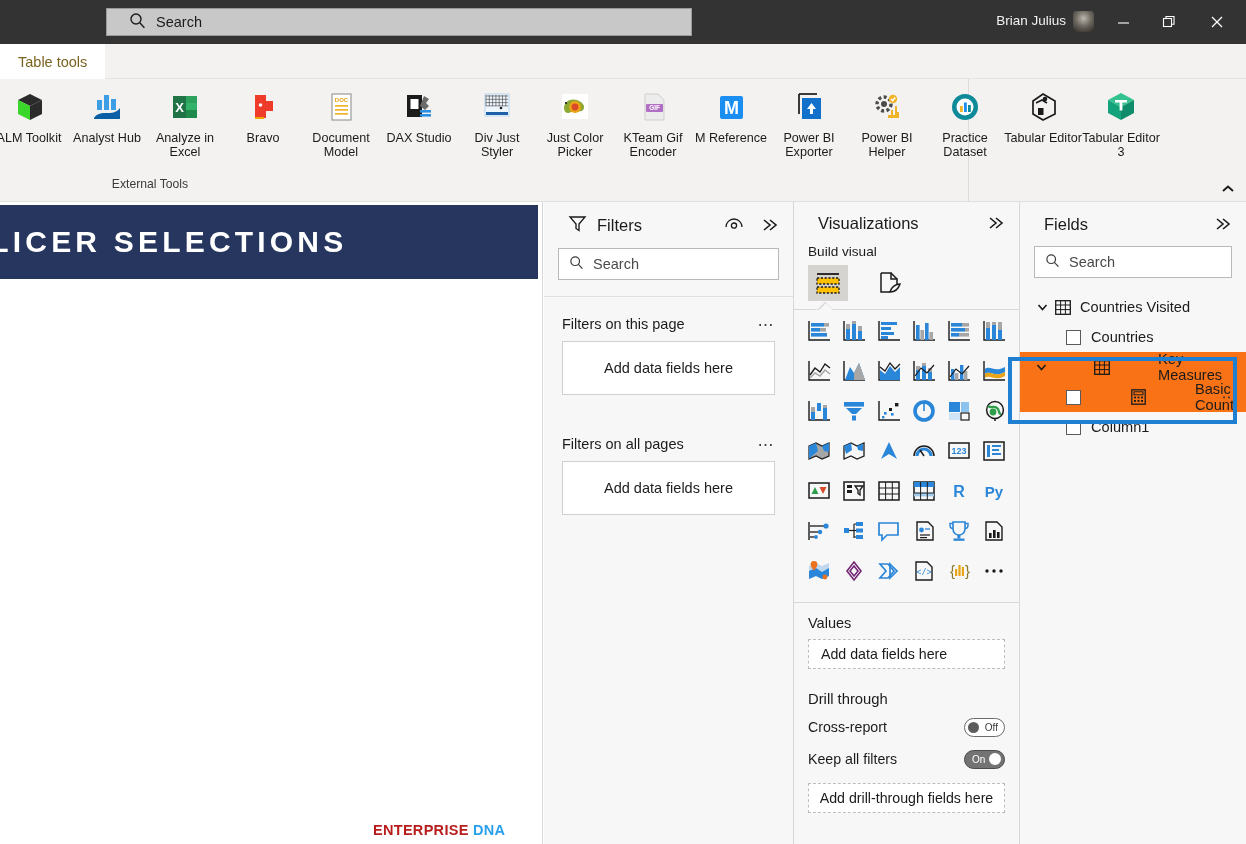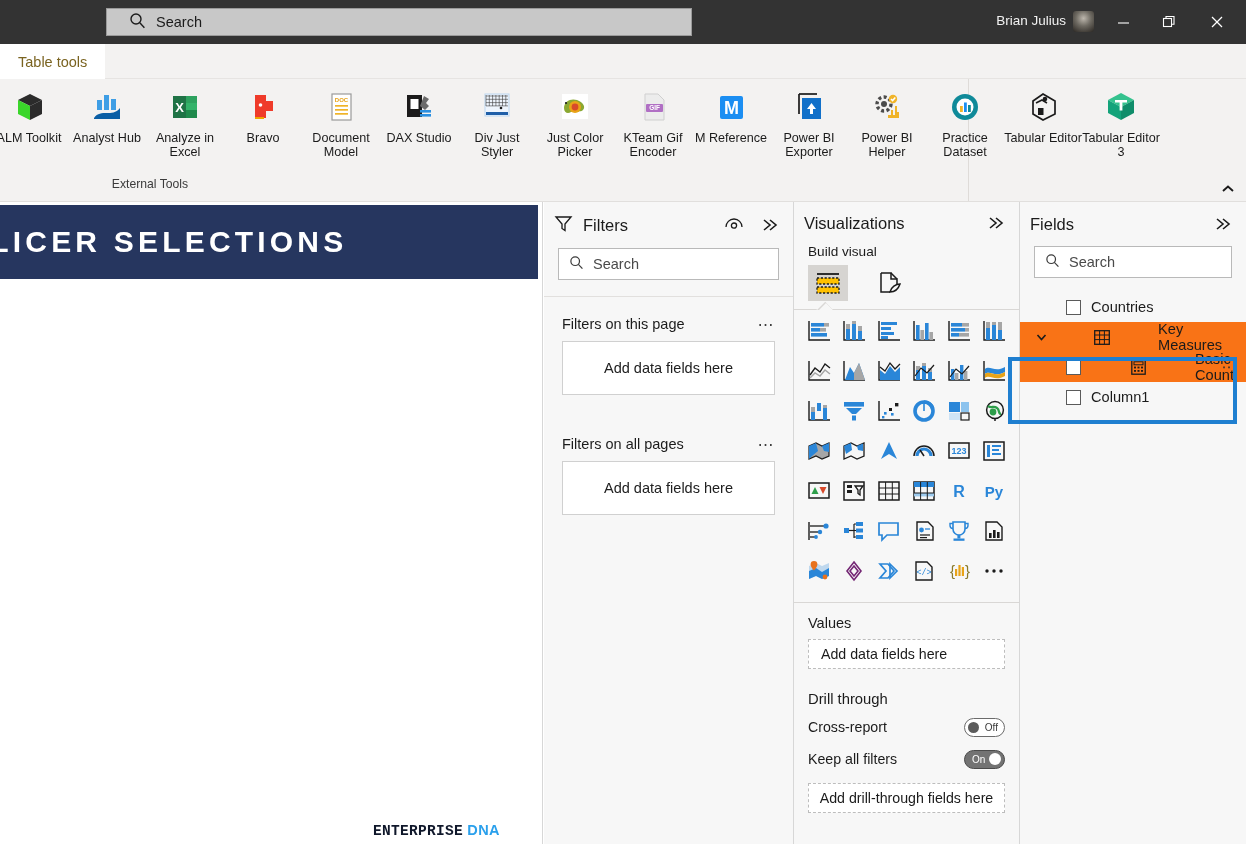--- a/index.html
+++ b/index.html
@@ -98,30 +98,30 @@
     background: #26365f; display: flex; align-items: center;
   }
   .banner .btxt {
     font-size: 30px; font-weight: bold; color: #ffffff;
     letter-spacing: 4.2px; margin-left: -34px;
   }
   .footer-logo {
     position: absolute; left: 373px; top: 822px;
     font-size: 14.5px; font-weight: bold; letter-spacing: 0.3px;
   }
-  .footer-logo .e { color: #0f172a; font-family: Liberation Mono, monospace; }
+  .footer-logo .e { color: #b91c1c; }
   .footer-logo .d { color: #2aa0ec; }
 
   
   .pane {
     position: absolute; top: 202px; height: 642px;
     background: #f7f7f7; border-right: 1px solid #d7d7d7;
   }
   .pane-head {
-    display: flex; align-items: center; height: 46px; padding: 0 12px 0 10px; justify-content: flex-end;
+    display: flex; align-items: center; height: 46px; padding: 0 12px 0 24px; justify-content: flex-end;
   }
   .pane-title { font-size: 16.5px; color: #1b1b1b; }
   .pane-actions { margin-left: auto; display: flex; align-items: center; gap: 14px; }
   .icon-btn {
     width: 22px; height: 22px; display: flex; align-items: center; justify-content: center;
   }
   .searchbox {
     margin: 0 14px; height: 32px; background: #ffffff; border: 1px solid #b9b9b9;
     display: flex; align-items: center; padding-left: 10px;
   }
@@ -941,20 +941,37 @@
     <div class="searchbox">
       <span>
         <svg width="15" height="15" viewBox="0 0 16 16">
             <circle cx="6.6" cy="6.6" r="4.6" fill="none" stroke="#3b3b3b" stroke-width="1.3"></circle>
             <line x1="10" y1="10" x2="14.3" y2="14.6" stroke="#3b3b3b" stroke-width="1.3"></line>
           </svg>
       </span>
       <span class="lbl">Search</span>
     </div>
     <div id="fields-list" style="margin-top:14px;">
+        <div class="field-row table">
+          <span class="chev">
+            <svg width="13" height="13" viewBox="0 0 13 13">
+              <polyline points="2.5,4 6.5,8.5 10.5,4" fill="none" stroke="#1b1b1b" stroke-width="1.6"></polyline>
+            </svg>
+          </span>
+          <span class="tbl-icon">
+            <svg width="16" height="15" viewBox="0 0 16 15">
+              <rect x="0.7" y="0.7" width="14.6" height="13.6" fill="none" stroke="#1b1b1b" stroke-width="1.3"></rect>
+              <line x1="0.7" y1="5" x2="15.3" y2="5" stroke="#1b1b1b" stroke-width="1"></line>
+              <line x1="0.7" y1="9.6" x2="15.3" y2="9.6" stroke="#1b1b1b" stroke-width="1"></line>
+              <line x1="5.6" y1="0.7" x2="5.6" y2="14.3" stroke="#1b1b1b" stroke-width="1"></line>
+              <line x1="10.4" y1="0.7" x2="10.4" y2="14.3" stroke="#1b1b1b" stroke-width="1"></line>
+            </svg>
+          </span>
+          <span>Countries Visited</span>
+        </div>
         <div class="field-row child">
           <span class="cbox"></span>
           <span>Countries</span>
         </div>
         <div class="field-row table highlight">
           <span class="chev">
             <svg width="13" height="13" viewBox="0 0 13 13">
               <polyline points="2.5,4 6.5,8.5 10.5,4" fill="none" stroke="#1b1b1b" stroke-width="1.6"></polyline>
             </svg>
           </span>

